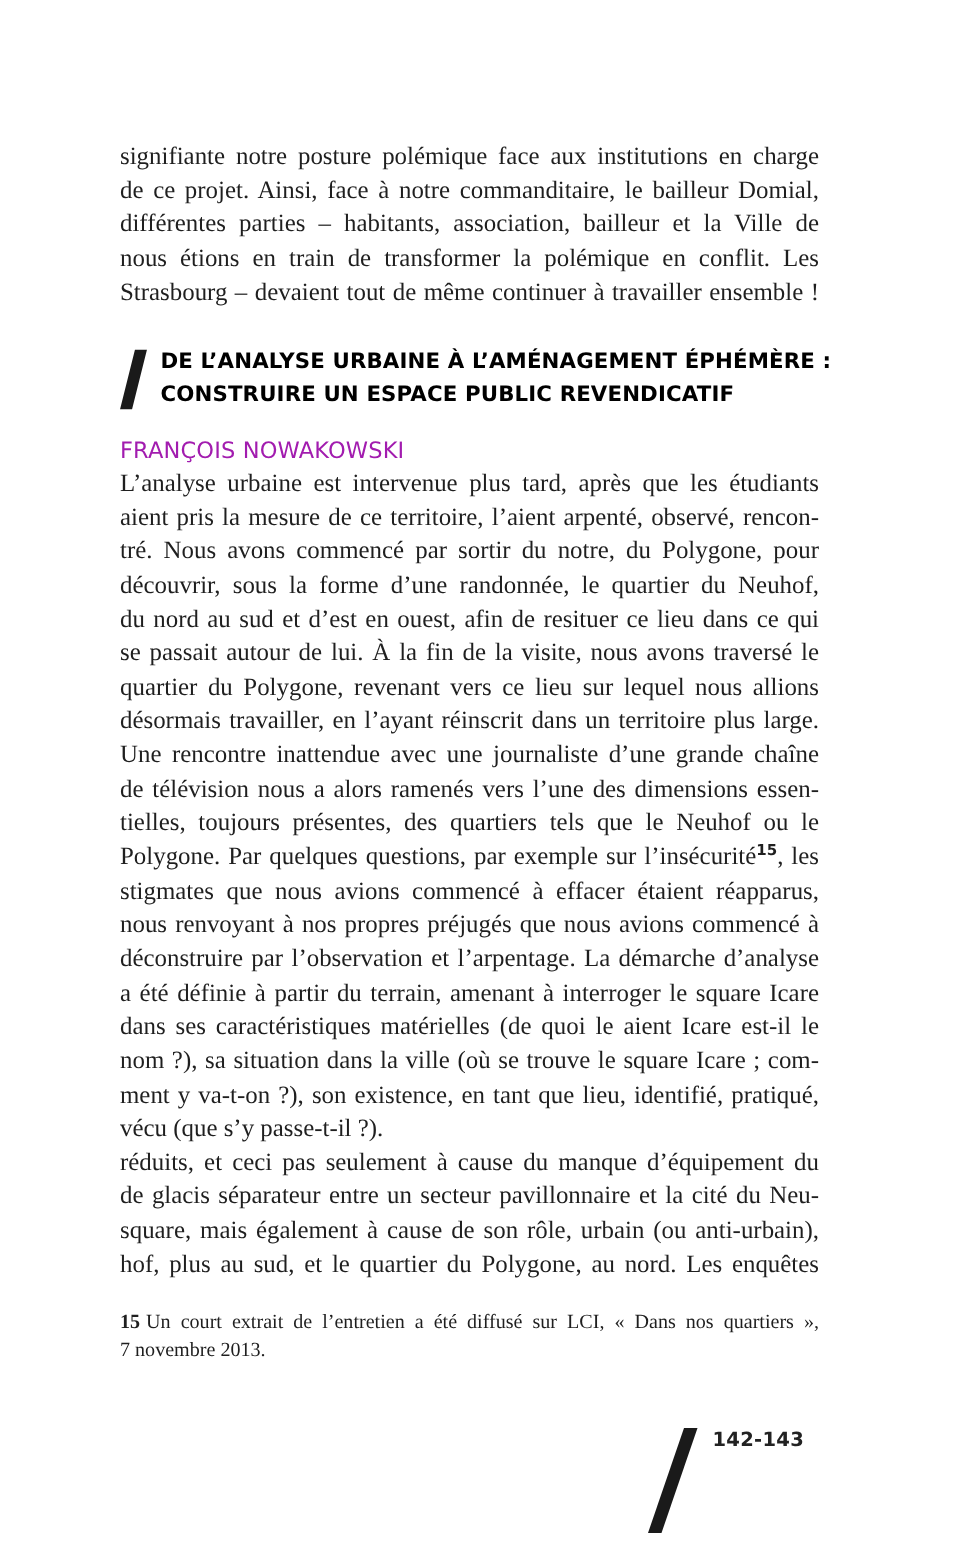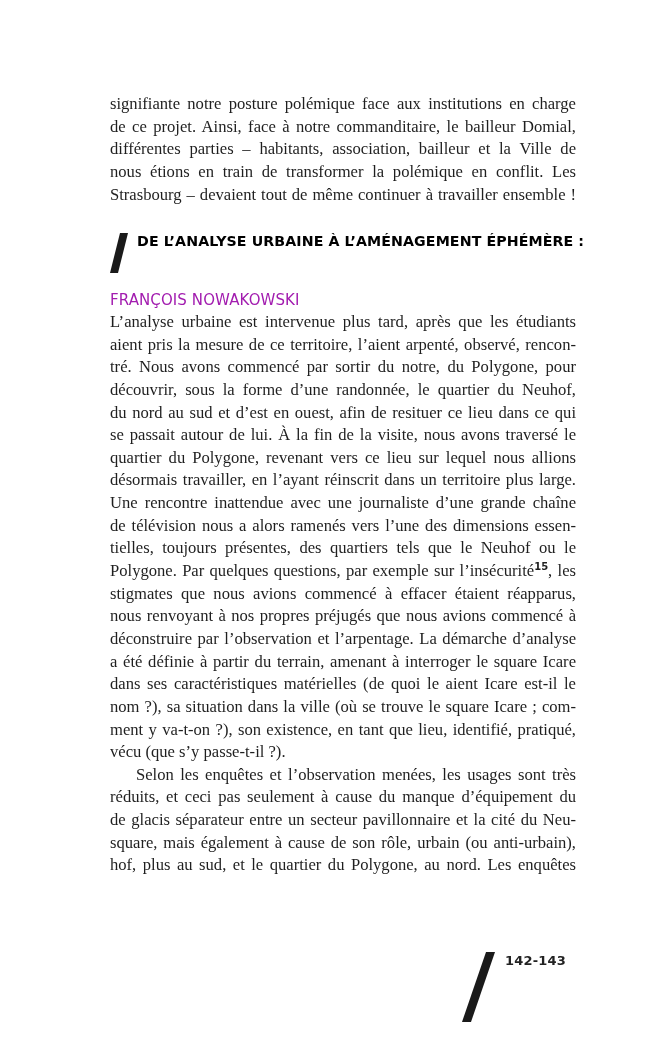--- a/index.html
+++ b/index.html
@@ -12,21 +12,20 @@
       height: 1045px;
       position: relative;
       overflow: hidden;
       color: #1f1f1f;
     }
     .page {
       position: absolute;
       left: 0; top: 0;
       width: 526px;
       height: 1045px;
-      margin-left: 30px;
     }
     .column {
       position: absolute;
       left: 80px;
       width: 466px;
     }
     .serif {
       font-family: "Liberation Serif", "DejaVu Serif", serif;
     }
     .sans {
@@ -151,20 +150,21 @@
     <span class="line">nous étions en train de transformer la polémique en conflit. Les</span>
     <span class="line">Strasbourg – devaient tout de même continuer à travailler ensemble !</span>
   </div>
 
   <div class="section-heading">
     <svg class="heading-slash" viewBox="0 0 20 40" xmlns="http://www.w3.org/2000/svg">
       <polygon points="10,0 18,0 8,40 0,40" fill="#1a1a1a"></polygon>
     </svg>
     <div class="heading-text sans">
       <div>DE L’ANALYSE URBAINE À L’AMÉNAGEMENT ÉPHÉMÈRE :</div>
+      <div>CONSTRUIRE UN ESPACE PUBLIC REVENDICATIF</div>
     </div>
   </div>
 
   <div class="author sans">FRANÇOIS NOWAKOWSKI</div>
 
   <div class="column serif body-text" id="para-main">
     <span class="line">L’analyse urbaine est intervenue plus tard, après que les étudiants</span>
     <span class="line">aient pris la mesure de ce territoire, l’aient arpenté, observé, rencon-</span>
     <span class="line">tré. Nous avons commencé par sortir du notre, du Polygone, pour</span>
     <span class="line">découvrir, sous la forme d’une randonnée, le quartier du Neuhof,</span>
@@ -177,27 +177,30 @@
     <span class="line">tielles, toujours présentes, des quartiers tels que le Neuhof ou le</span>
     <span class="line"><span>Polygone. Par quelques questions, par exemple sur l’insécurité</span><sup class="fnref">15</sup><span>, les</span></span>
     <span class="line">stigmates que nous avions commencé à effacer étaient réapparus,</span>
     <span class="line">nous renvoyant à nos propres préjugés que nous avions commencé à</span>
     <span class="line">déconstruire par l’observation et l’arpentage. La démarche d’analyse</span>
     <span class="line">a été définie à partir du terrain, amenant à interroger le square Icare</span>
     <span class="line">dans ses caractéristiques matérielles (de quoi le aient Icare est-il le</span>
     <span class="line">nom ?), sa situation dans la ville (où se trouve le square Icare ; com-</span>
     <span class="line">ment y va-t-on ?), son existence, en tant que lieu, identifié, pratiqué,</span>
     <span class="line last">vécu (que s’y passe-t-il ?).</span>
-    <span class="line indent">Selon les enquêtes et l’observation menées, les usages sont très</span>
     <span class="line">réduits, et ceci pas seulement à cause du manque d’équipement du</span>
     <span class="line">de glacis séparateur entre un secteur pavillonnaire et la cité du Neu-</span>
     <span class="line">square, mais également à cause de son rôle, urbain (ou anti-urbain),</span>
     <span class="line">hof, plus au sud, et le quartier du Polygone, au nord. Les enquêtes</span>
   </div>
 
+  <div class="footnote serif">
+    <span class="line"><span class="num">15</span><span>Un court extrait de l’entretien a été diffusé sur LCI, « Dans nos quartiers »,</span></span>
+    <span class="line last">7  novembre 2013.</span>
+  </div>
 
   <div class="folio">
     <svg class="folio-slash" viewBox="0 0 36 70" xmlns="http://www.w3.org/2000/svg">
       <polygon points="24,0 33,0 9,70 0,70" fill="#1a1a1a"></polygon>
     </svg>
     <div class="folio-number sans">142-143</div>
   </div>
 
 </div>
 

